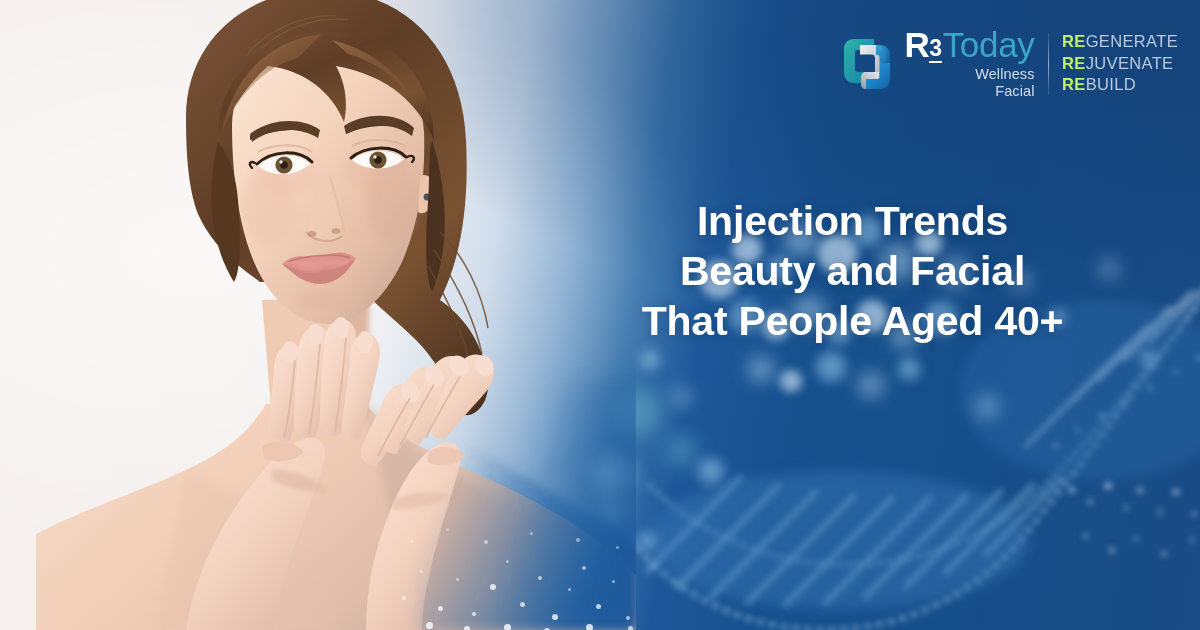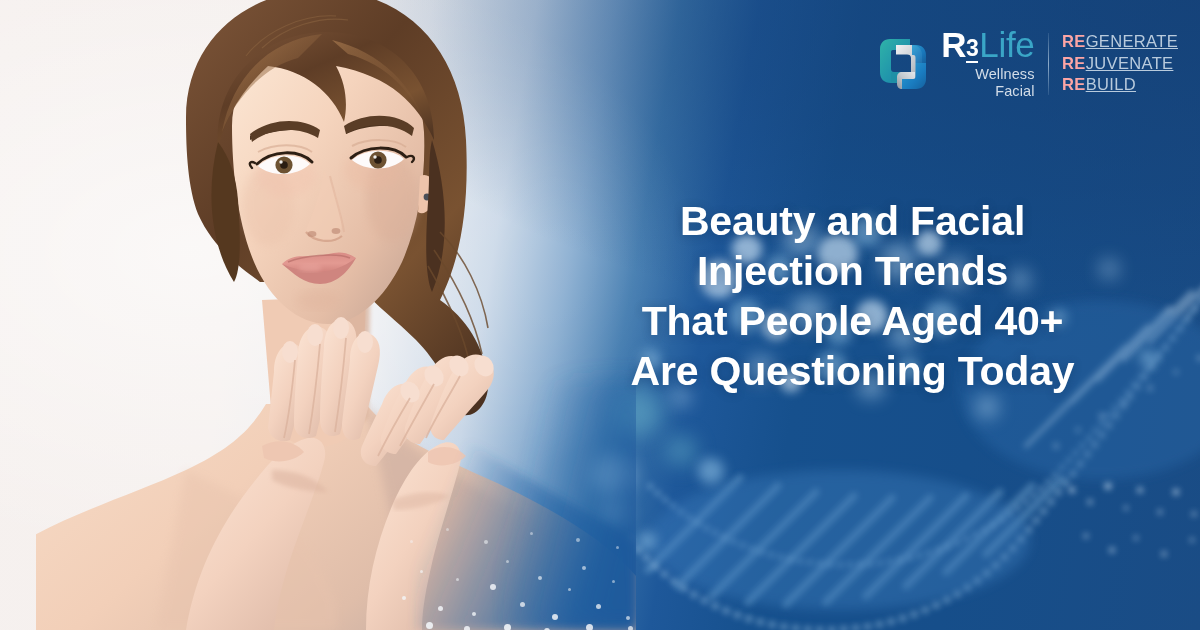--- a/index.html
+++ b/index.html
@@ -158,22 +158,22 @@
   }
 
   .tagline {
     display:flex; flex-direction:column;
     font-size:16.5px;
     line-height:21.5px;
     letter-spacing:.35px;
     color:#b9cbdd;
     white-space:nowrap;
   }
-  .tagline b { color:#fca5a5; font-weight:700; }
-  .tagline span { font-weight:400;text-decoration:underline; }
+  .tagline b { color:#bef264; font-weight:700; }
+  .tagline span { font-weight:400; }
 </style>
 </head>
 <body>
 
 <div id="stage">
 
   <div class="bg-base"></div>
   <div class="bg-bloom"></div>
   <div class="bg-topright"></div>
 
@@ -526,24 +526,23 @@
     <i style="left:236px; top:126px; width:3px;  height:3px;  opacity:.5;"></i>
     <i style="left:46px;  top:202px; width:7px;  height:7px;  opacity:.95;"></i>
     <i style="left:84px;  top:206px; width:6px;  height:6px;  opacity:.9;"></i>
     <i style="left:124px; top:204px; width:7px;  height:7px;  opacity:.95;"></i>
     <i style="left:164px; top:208px; width:6px;  height:6px;  opacity:.9;"></i>
     <i style="left:206px; top:204px; width:7px;  height:7px;  opacity:.9;"></i>
     <i style="left:248px; top:206px; width:5px;  height:5px;  opacity:.8;"></i>
   </div>
 
   <h1 class="headline">
+    <span class="ln">Injection Trends</span>
     <span class="ln">Beauty and Facial</span>
-    <span class="ln">Injection Trends</span>
     <span class="ln">That People Aged 40+</span>
-    <span class="ln">Are Questioning Today</span>
   </h1>
 
   <div class="logo-lockup">
 
     <div class="logo-left">
       <div class="logo-mark">
         <svg viewBox="0 0 62 62">
           <defs>
             <linearGradient id="mkTeal" x1="0" y1="0" x2="1" y2="1">
               <stop offset="0" stop-color="#2fb3a8"></stop>
@@ -581,21 +580,21 @@
                    C43 22, 43.5 23, 43.5 25 Z" fill="url(#mkBlue)" opacity=".92"></path>
 
           <path d="M19 39 L25 39 L25 50 L19 50 Z" fill="#1f8fa6" opacity=".85"></path>
         </svg>
       </div>
 
       <div class="logo-words">
         <div class="wordmark">
           <span class="wm-r3">R</span>
           <span class="wm-r3 wm-sup">3</span>
-          <span class="wm-life">Life</span>
+          <span class="wm-life">Today</span>
         </div>
         <div class="wm-sub">
           <span>Wellness</span>
           <span>Facial</span>
         </div>
       </div>
     </div>
 
     <div class="divider"></div>
 

